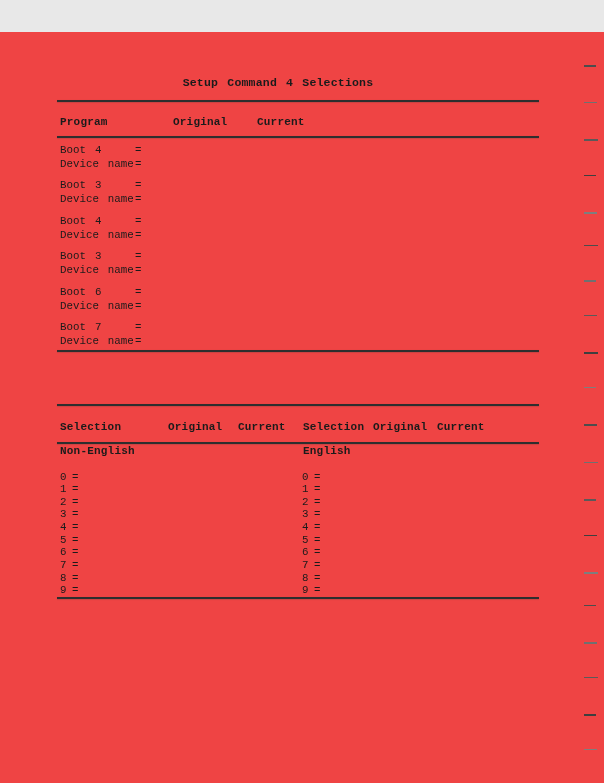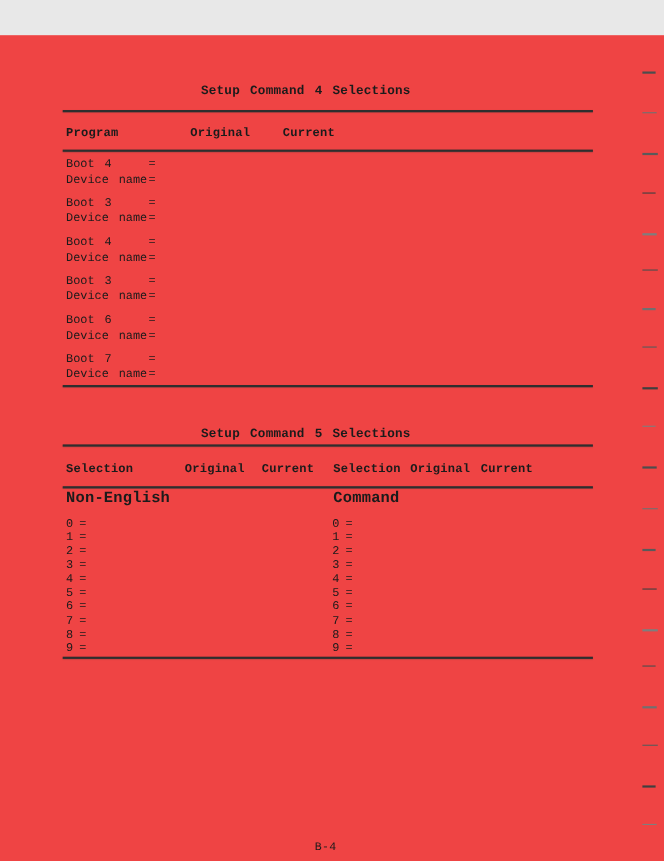--- a/index.html
+++ b/index.html
@@ -33,21 +33,21 @@
   .rule.mid    { height: 1.7px; }
   .rule.bottom { height: 2px; }
   .col-head {
     position: absolute;
     font-size: 11px;
     font-weight: bold;
     letter-spacing: 0.2px;
   }
   .sub-head {
     position: absolute;
-    font-size: 14px;
+    font-size: 11px;
     font-weight: bold;
     letter-spacing: 0.2px;
   }
   .entry {
     position: absolute;
     left: 60px;
     width: 200px;
     font-size: 10.8px;
     word-spacing: 2.5px;
   }
@@ -111,35 +111,34 @@
         <div class="line"><span>Device name</span><span class="eq">=</span></div>
       </div>
       <div class="entry" style="top: 288px;">
         <div class="line"><span>Boot 7</span><span class="eq">=</span></div>
         <div class="line"><span>Device name</span><span class="eq">=</span></div>
       </div>
     </div>
 
   <div class="rule bottom" style="top:318px"></div>
 
-  <div class="tbl-title" style="top:356px">Setup Command 5 Selections</div>
 
   <div class="rule thick" style="top:372px"></div>
 
   <div class="col-head" style="left:60px;  top:389px">Selection</div>
   <div class="col-head" style="left:168px; top:389px">Original</div>
   <div class="col-head" style="left:238px; top:389px">Current</div>
   <div class="col-head" style="left:303px; top:389px">Selection</div>
   <div class="col-head" style="left:373px; top:389px">Original</div>
   <div class="col-head" style="left:437px; top:389px">Current</div>
 
   <div class="rule mid" style="top:410px"></div>
 
   <div class="sub-head" style="left:60px; top:413px">Non-English</div>
-  <div class="sub-head" style="left:303px; top:413px">Command</div>
+  <div class="sub-head" style="left:303px; top:413px">English</div>
 
   <div id="table2-rows">
       <div class="numrow" style="left: 60px; top: 438.5px;"><span>0</span><span class="eq">=</span></div>
       <div class="numrow" style="left: 60px; top: 451.15px;"><span>1</span><span class="eq">=</span></div>
       <div class="numrow" style="left: 60px; top: 463.8px;"><span>2</span><span class="eq">=</span></div>
       <div class="numrow" style="left: 60px; top: 476.45px;"><span>3</span><span class="eq">=</span></div>
       <div class="numrow" style="left: 60px; top: 489.1px;"><span>4</span><span class="eq">=</span></div>
       <div class="numrow" style="left: 60px; top: 501.75px;"><span>5</span><span class="eq">=</span></div>
       <div class="numrow" style="left: 60px; top: 514.4px;"><span>6</span><span class="eq">=</span></div>
       <div class="numrow" style="left: 60px; top: 527.05px;"><span>7</span><span class="eq">=</span></div>
@@ -152,21 +151,20 @@
       <div class="numrow" style="left: 302px; top: 489.1px;"><span>4</span><span class="eq">=</span></div>
       <div class="numrow" style="left: 302px; top: 501.75px;"><span>5</span><span class="eq">=</span></div>
       <div class="numrow" style="left: 302px; top: 514.4px;"><span>6</span><span class="eq">=</span></div>
       <div class="numrow" style="left: 302px; top: 527.05px;"><span>7</span><span class="eq">=</span></div>
       <div class="numrow" style="left: 302px; top: 539.7px;"><span>8</span><span class="eq">=</span></div>
       <div class="numrow" style="left: 302px; top: 552.35px;"><span>9</span><span class="eq">=</span></div>
     </div>
 
   <div class="rule bottom" style="top:565px"></div>
 
-  <div class="page-number">B-4</div>
 
   <div id="edge-marks">
       <div class="edge-mark" style="top: 33px; width: 12px; height: 1.6px; background: rgb(77, 77, 77);"></div>
       <div class="edge-mark" style="top: 70px; width: 13px; height: 1.3px; background: rgb(112, 112, 112);"></div>
       <div class="edge-mark" style="top: 107px; width: 14px; height: 1.6px; background: rgb(90, 90, 90);"></div>
       <div class="edge-mark" style="top: 143px; width: 12px; height: 1.3px; background: rgb(63, 63, 63);"></div>
       <div class="edge-mark" style="top: 180px; width: 13px; height: 1.6px; background: rgb(126, 126, 126);"></div>
       <div class="edge-mark" style="top: 213px; width: 14px; height: 1.3px; background: rgb(77, 77, 77);"></div>
       <div class="edge-mark" style="top: 248px; width: 12px; height: 1.6px; background: rgb(112, 112, 112);"></div>
       <div class="edge-mark" style="top: 283px; width: 13px; height: 1.3px; background: rgb(90, 90, 90);"></div>

